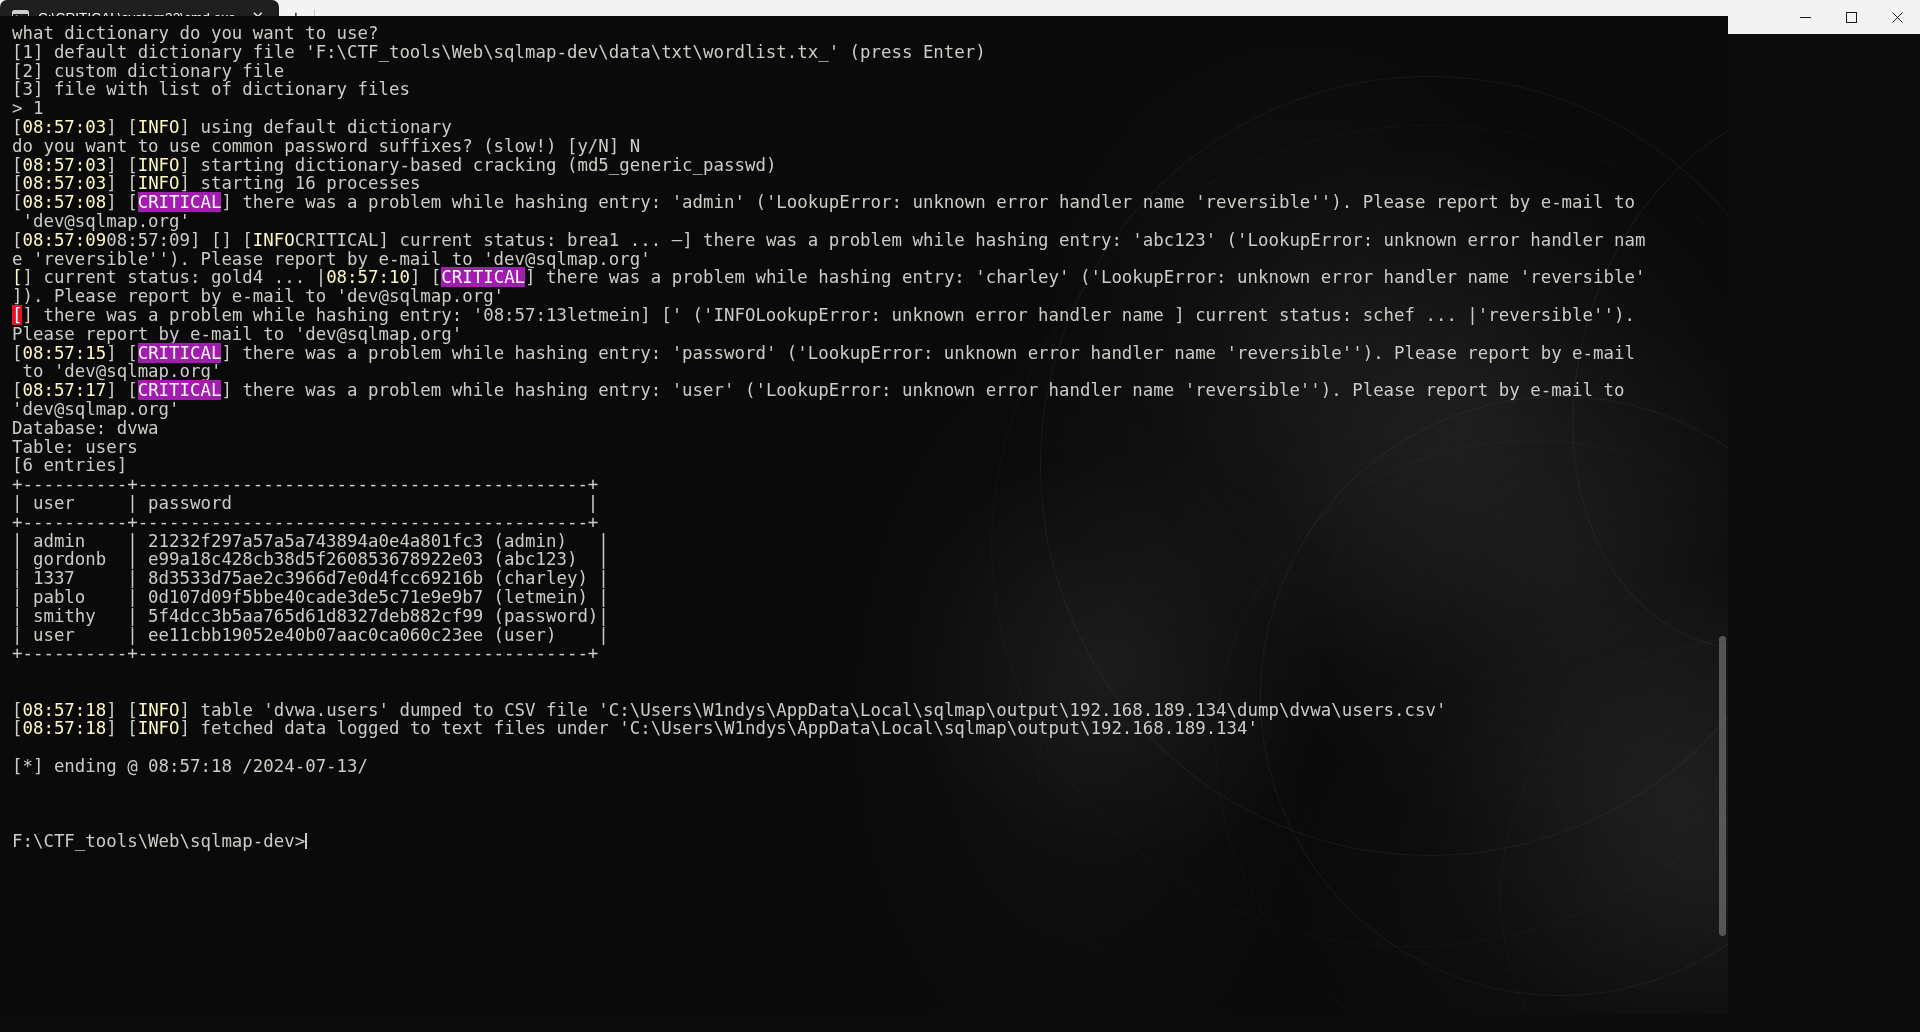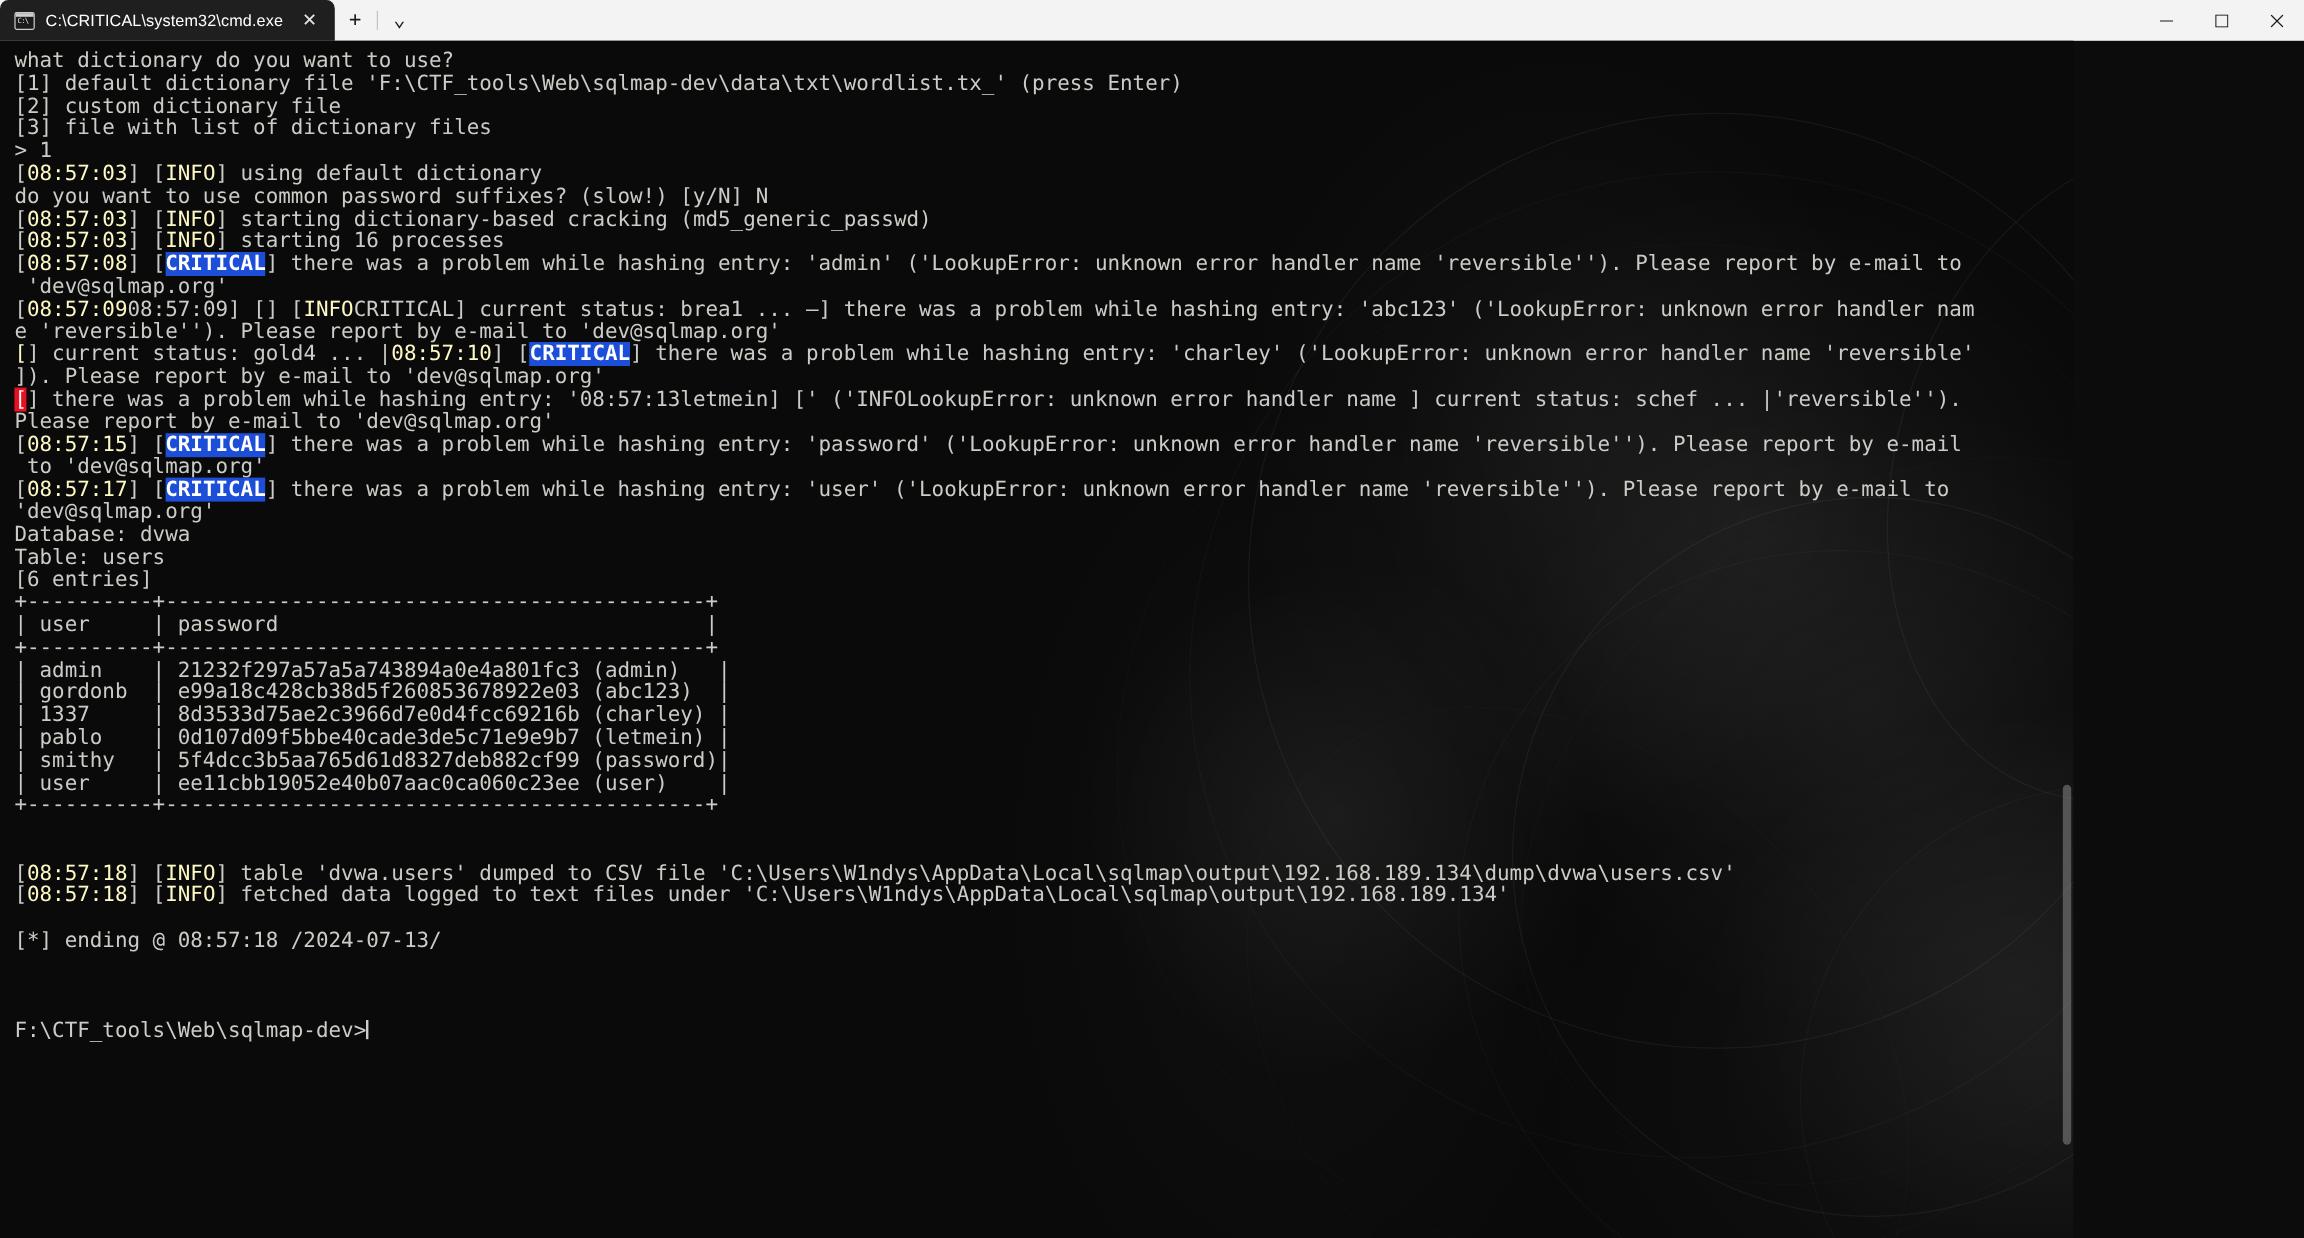--- a/index.html
+++ b/index.html
@@ -68,21 +68,21 @@
   #wincontrols{ display:flex; height:34px; }
   .wc{
     width:46px; height:34px;
     display:flex; align-items:center; justify-content:center;
     color:#1b1b1b; cursor:pointer;
   }
   .wc svg{ display:block; }
 
   
   #terminal{
-    position:absolute; top:34px; left:0;
+    position:absolute; top:16px; left:0;
     width:1728px; height:998px;
     background:#0c0c0c;
     overflow:hidden;
   }
   
   #wallpaper{
     position:absolute; inset:0;
     background:
       radial-gradient(ellipse 520px 430px at 1560px 560px, rgba(255,255,255,0.050) 0%, rgba(255,255,255,0.0) 62%),
       radial-gradient(ellipse 430px 520px at 1300px 330px, rgba(255,255,255,0.035) 0%, rgba(255,255,255,0.0) 64%),
@@ -111,21 +111,21 @@
     font-size:17.4px;
     line-height:18.8px;
     color:#ccccc7;
     white-space:pre;
     letter-spacing:0px;
   }
   .ln{ height:18.8px; }
   .ln.blank{ }
   .ts{ color:#fef9c3; }
   .info{ color:#fef9c3; }
-  .crit{ background:#1d4ed8; color:#ffffff;font-weight:bold; }
+  .crit{ background:#a21caf; color:#ffffff; }
   .critleft{ background:#e81123; color:#ffffff; }
   .cursor{
     display:inline-block;
     width:2px; height:16px;
     background:#cccccc;
     vertical-align:-2px;
   }
 
   
   #scrollbar{

